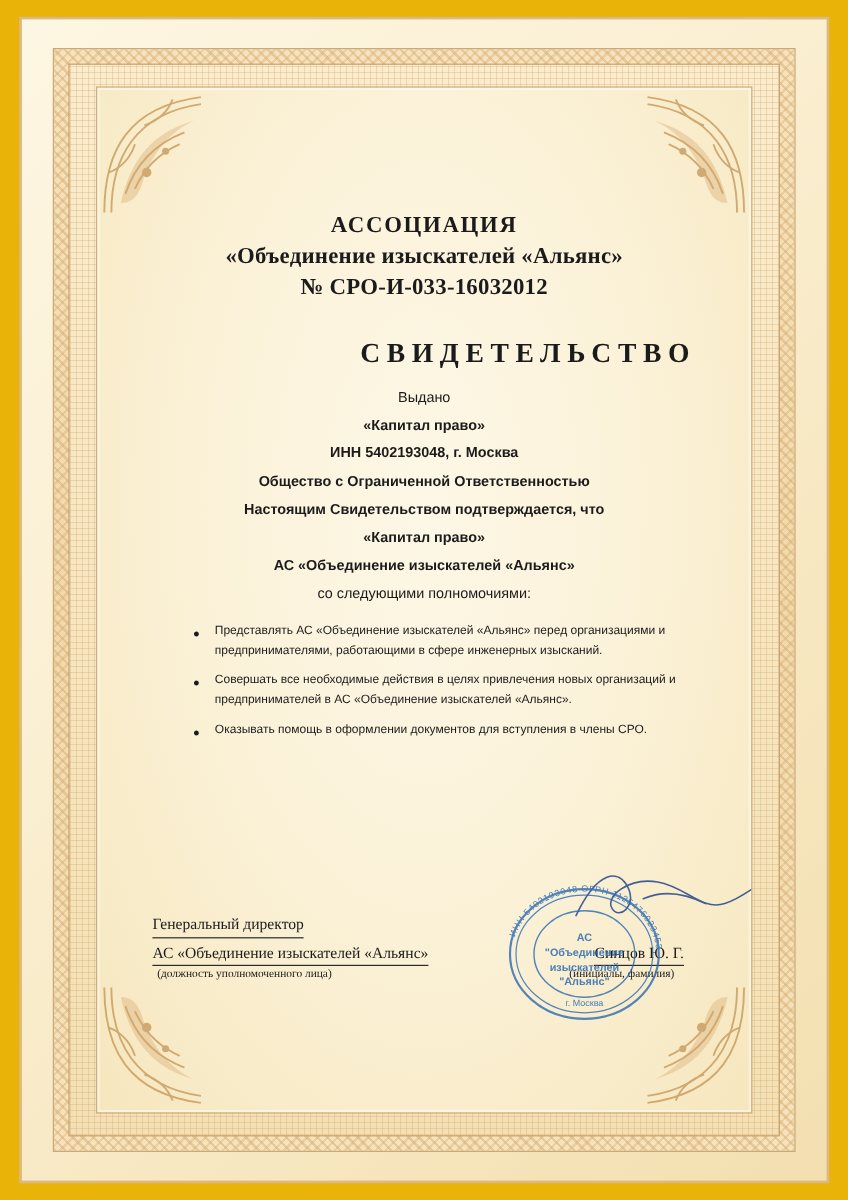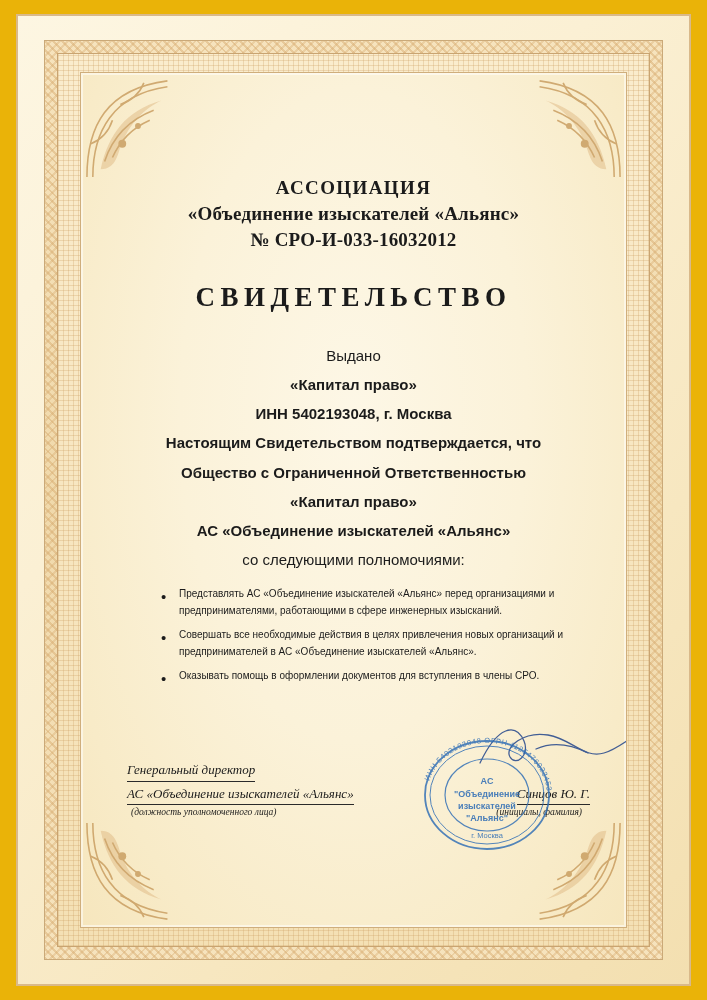--- a/index.html
+++ b/index.html
@@ -124,34 +124,34 @@
     font-family: "Liberation Serif", serif;
     font-weight: bold;
     font-size: 19px;
     line-height: 1.38;
     letter-spacing: 0.2px;
     margin-top: 58px;
   }
   .org-line1 { letter-spacing: 1.4px; }
 
   .doc-title {
-    text-align: center;
+    text-align: right;
     font-family: "Liberation Serif", serif;
     font-weight: bold;
-    font-size: 27px;
+    font-size: 23px;
     letter-spacing: 5.5px;
     margin-top: 28px;
     margin-bottom: 4px;
   }
 
   .issued-to {
     text-align: center;
-    font-size: 15px;
+    font-size: 12px;
     line-height: 1.95;
-    margin-top: 28px;
+    margin-top: 12px;
     font-family: "Liberation Sans", sans-serif;
   }
   .issued-to .plain { font-weight: normal; }
   .issued-to .strong { font-weight: bold; }
 
   ul.powers {
     margin: 10px 0 0 0;
     padding: 0 0 0 30px;
     list-style: none;
   }
@@ -170,25 +170,24 @@
     left: 4px;
     top: -1px;
     font-size: 15px;
     color: #1b1b1b;
   }
 
   
   .sign-block {
     position: absolute;
     left: 46px;
-    right: 36px;
+    right: 56px;
     bottom: 110px;
     font-family: "Liberation Serif", serif;
     color: #1b1b1b;
-    font-style: italic;
   }
   .sign-row {
     display: flex;
     justify-content: space-between;
     align-items: flex-end;
     font-size: 13px;
     line-height: 1.5;
   }
   .sign-left { text-align: left; }
   .sign-left .line1 { border-bottom: 1px solid #2a2a2a; display: inline-block; padding-bottom: 1px; }
@@ -302,22 +301,22 @@
           <div>«Объединение изыскателей «Альянс»</div>
           <div>№ СРО-И-033-16032012</div>
         </div>
 
         <div class="doc-title">СВИДЕТЕЛЬСТВО</div>
 
         <div class="issued-to">
           <div class="plain">Выдано</div>
           <div class="strong">«Капитал право»</div>
           <div class="strong">ИНН 5402193048, г. Москва</div>
+          <div class="strong">Общество с Ограниченной Ответственностью</div>
           <div class="strong">Настоящим Свидетельством подтверждается, что</div>
-          <div class="strong">Общество с Ограниченной Ответственностью</div>
           <div class="strong">«Капитал право»</div>
           <div class="strong">АС «Объединение изыскателей «Альянс»</div>
           <div class="plain">со следующими полномочиями:</div>
         </div>
 
         <ul class="powers">
           <li>Представлять АС «Объединение изыскателей «Альянс»   перед организациями и предпринимателями,  работающими в сфере инженерных изысканий.</li>
           <li>Совершать все необходимые действия в целях привлечения новых организаций и предпринимателей в АС «Объединение изыскателей «Альянс».</li>
           <li>Оказывать помощь в оформлении документов для вступления в члены СРО.</li>
         </ul>

